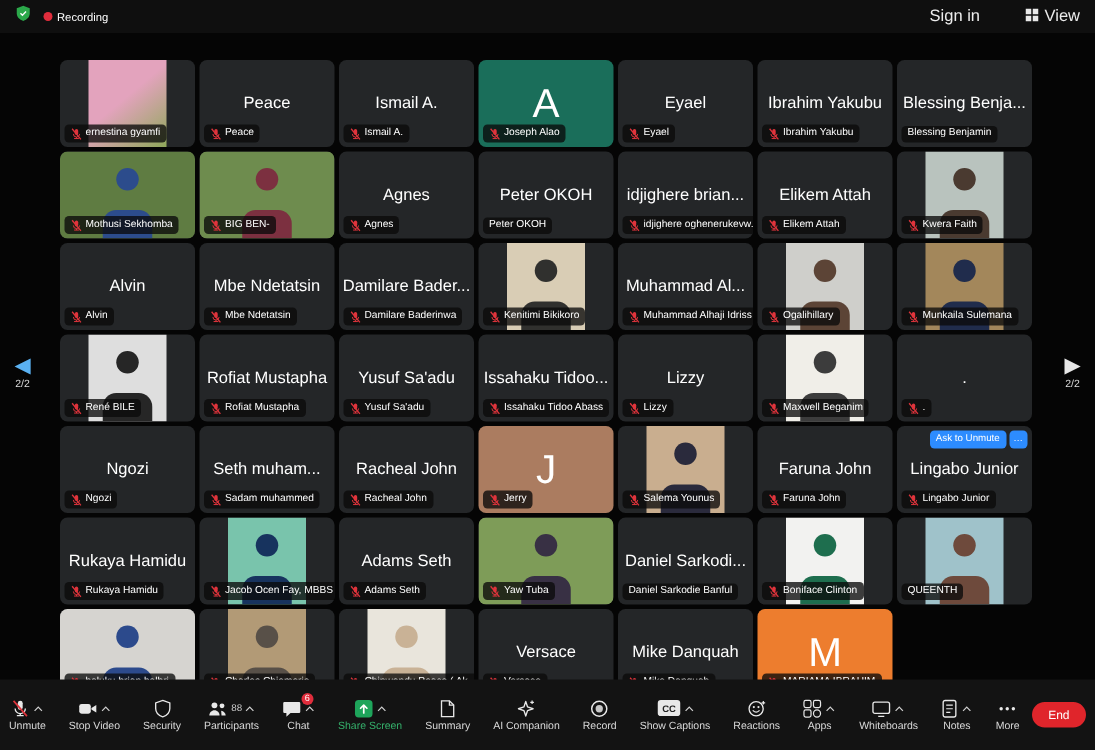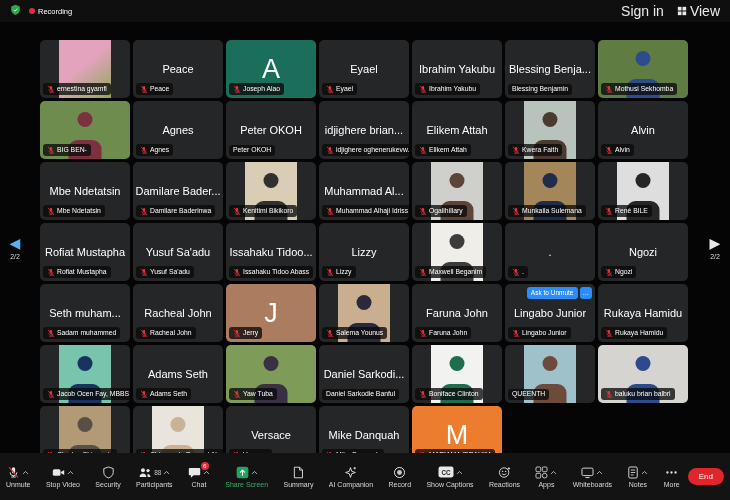--- a/index.html
+++ b/index.html
@@ -4,21 +4,21 @@
 <style>
   html,body{margin:0;padding:0;background:#000;}
   #app{position:relative;width:730px;height:500px;background:#050505;overflow:hidden;
        font-family:"Liberation Sans",sans-serif;-webkit-font-smoothing:antialiased;}
 
   
   .topbar{position:absolute;top:0;left:0;right:0;height:22px;background:#0f0f0f;
           display:flex;align-items:center;padding:0 10px;z-index:6;}
   .rec{display:flex;align-items:center;gap:3px;font-size:7.5px;color:#fff;margin-left:8px;}
   .recdot{width:6px;height:6px;border-radius:50%;background:#E02D3C;}
-  .tb-right{margin-left:auto;display:flex;align-items:center;gap:13px;font-size:14px;color:#ececec;}
+  .tb-right{margin-left:auto;display:flex;align-items:center;gap:30px;font-size:11px;color:#ececec;}
   .viewbtn{display:flex;align-items:flex-start;gap:3px;cursor:pointer;}
   .signin{cursor:pointer;}
 
   
   .gallery{position:absolute;left:40px;top:40px;width:648px;display:grid;
            grid-template-columns:repeat(7,1fr);gap:3px;z-index:1;}
   .tile{height:58px;position:relative;background:#242628;border-radius:5px;overflow:hidden;cursor:pointer;}
   .cname{position:absolute;inset:0;display:flex;align-items:center;justify-content:center;
          font-size:11px;color:#fff;padding:0 4px;white-space:nowrap;overflow:hidden;}
   .letter{position:absolute;inset:0;display:flex;align-items:center;justify-content:center;
@@ -112,20 +112,35 @@
               <rect x="4.3" y="1.2" width="3.4" height="6" rx="1.7" fill="#E0343C"></rect>
               <path d="M2.9 6.2a3.1 3.1 0 0 0 6.2 0" stroke="#E0343C" stroke-width="1" fill="none"></path>
               <line x1="6" y1="9.4" x2="6" y2="10.8" stroke="#E0343C" stroke-width="1"></line>
               <line x1="3.6" y1="10.8" x2="8.4" y2="10.8" stroke="#E0343C" stroke-width="1"></line>
               <line x1="1.6" y1="1" x2="10.4" y2="11.6" stroke="#E0343C" stroke-width="1.3"></line>
             </svg>
           </span>
           <span>Peace</span>
         </div>
       </div>
+      <div class="tile">
+        <div class="cname">Ismail A.</div>
+        <div class="ntag">
+          <span class="micico">
+            <svg width="8" height="9" viewBox="0 0 12 13">
+              <rect x="4.3" y="1.2" width="3.4" height="6" rx="1.7" fill="#E0343C"></rect>
+              <path d="M2.9 6.2a3.1 3.1 0 0 0 6.2 0" stroke="#E0343C" stroke-width="1" fill="none"></path>
+              <line x1="6" y1="9.4" x2="6" y2="10.8" stroke="#E0343C" stroke-width="1"></line>
+              <line x1="3.6" y1="10.8" x2="8.4" y2="10.8" stroke="#E0343C" stroke-width="1"></line>
+              <line x1="1.6" y1="1" x2="10.4" y2="11.6" stroke="#E0343C" stroke-width="1.3"></line>
+            </svg>
+          </span>
+          <span>Ismail A.</span>
+        </div>
+      </div>
       <div class="tile" style="background: rgb(26, 110, 90);">
         <div class="letter">A</div>
         <div class="ntag">
           <span class="micico">
             <svg width="8" height="9" viewBox="0 0 12 13">
               <rect x="4.3" y="1.2" width="3.4" height="6" rx="1.7" fill="#E0343C"></rect>
               <path d="M2.9 6.2a3.1 3.1 0 0 0 6.2 0" stroke="#E0343C" stroke-width="1" fill="none"></path>
               <line x1="6" y1="9.4" x2="6" y2="10.8" stroke="#E0343C" stroke-width="1"></line>
               <line x1="3.6" y1="10.8" x2="8.4" y2="10.8" stroke="#E0343C" stroke-width="1"></line>
               <line x1="1.6" y1="1" x2="10.4" y2="11.6" stroke="#E0343C" stroke-width="1.3"></line>

